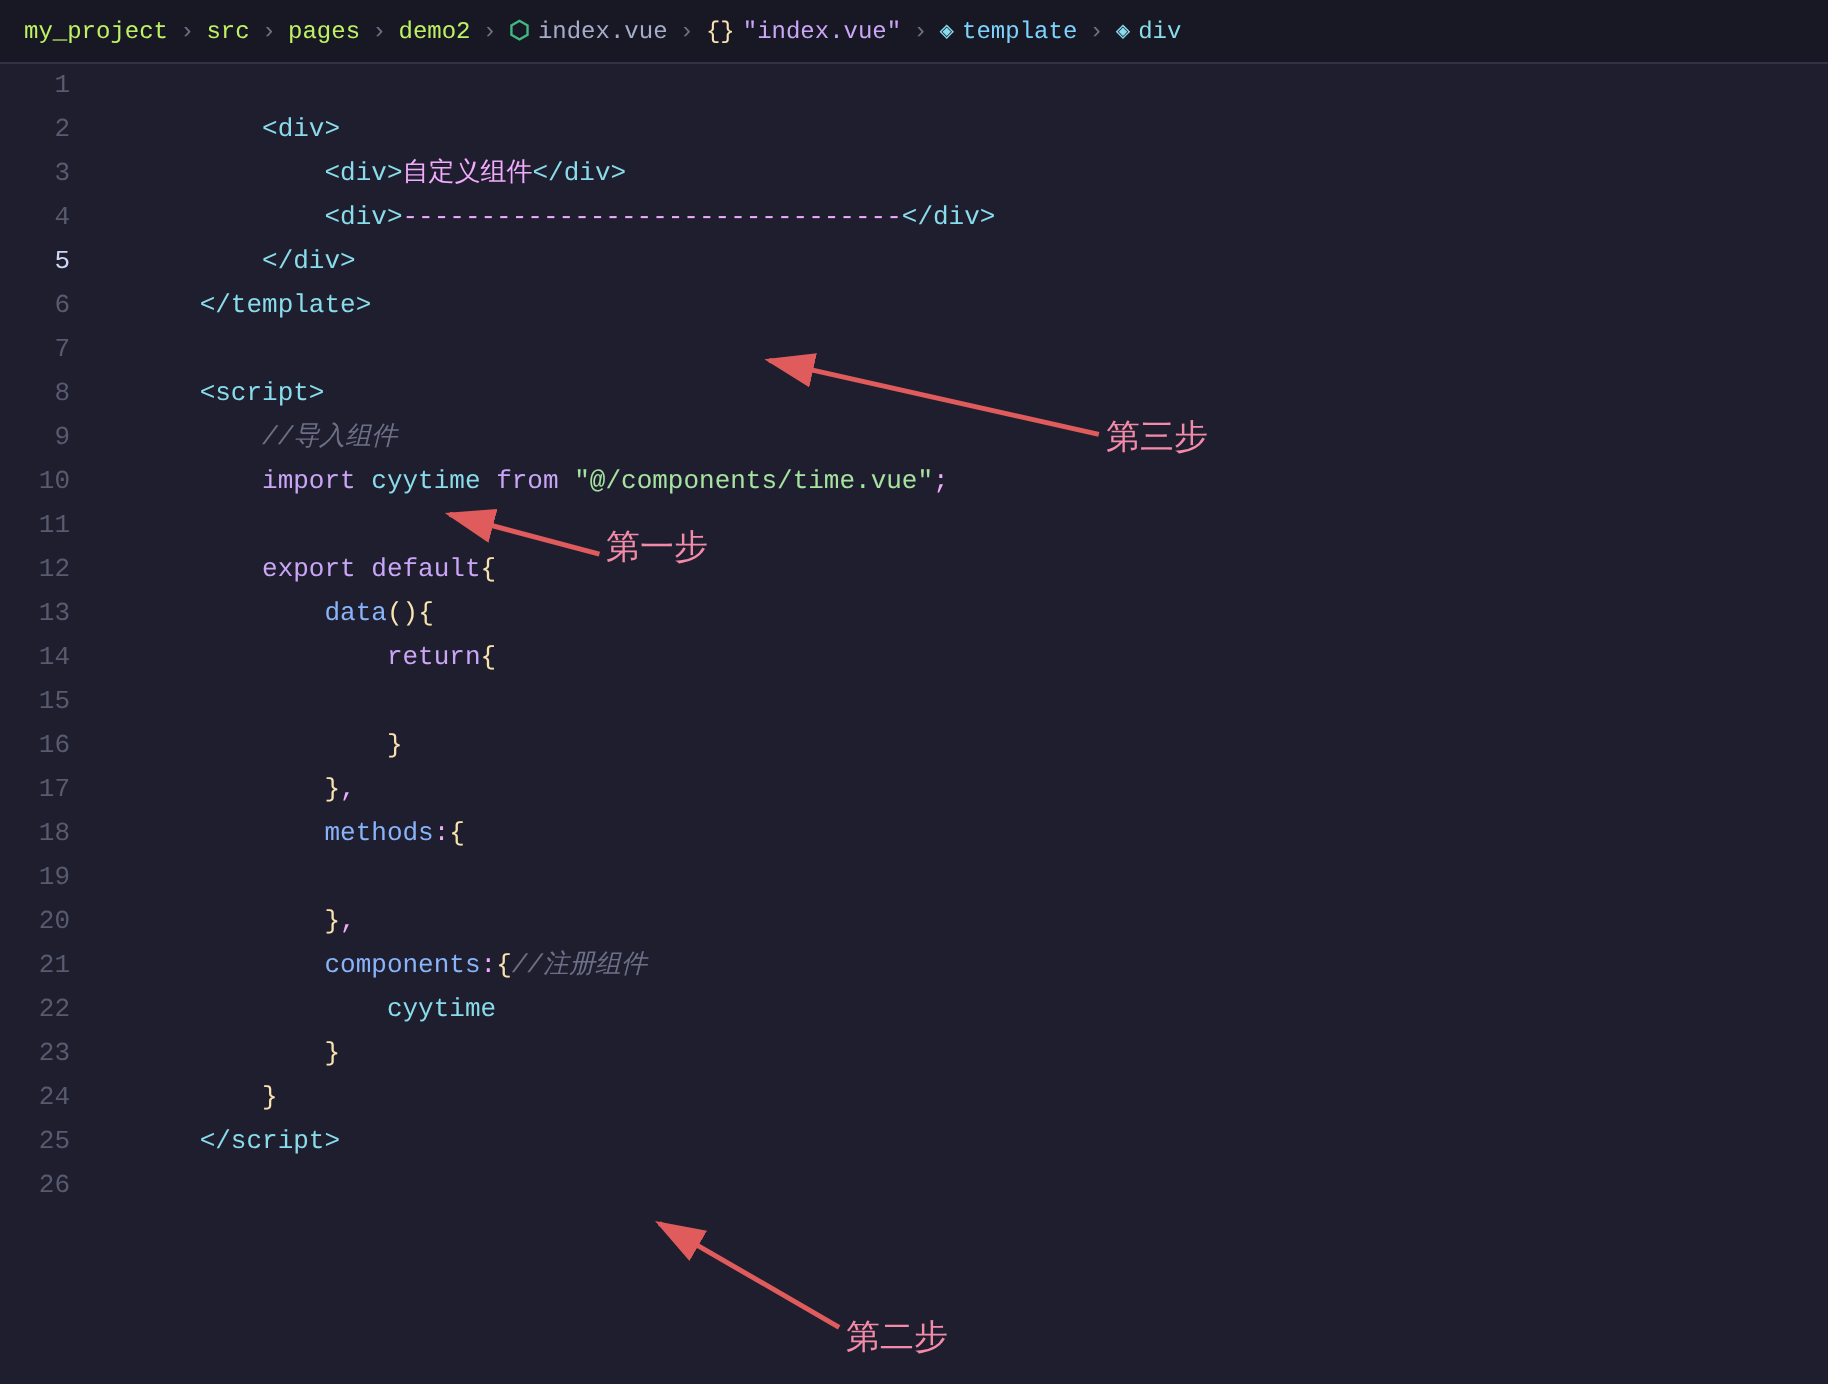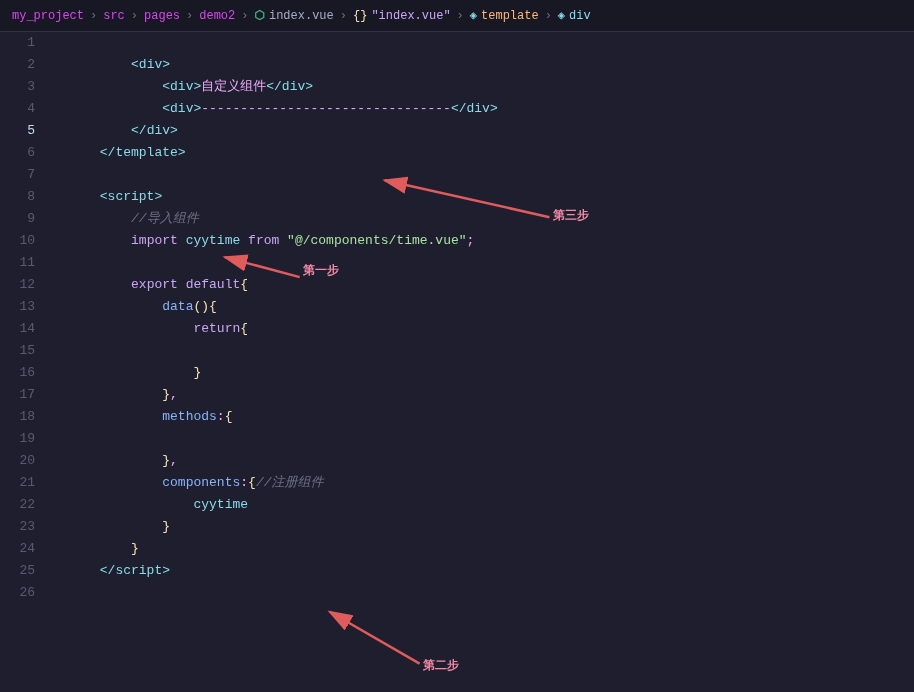--- a/index.html
+++ b/index.html
@@ -18,25 +18,25 @@
       background-color: #181825;
       padding: 6px 12px;
       font-size: 12px;
       color: #a6adc8;
       display: flex;
       align-items: center;
       gap: 4px;
       height: 32px;
       border-bottom: 1px solid #313244;
     }
-    .breadcrumb-bar span { color: #d946ef; }
+    .breadcrumb-bar span { color: #bef264; }
     .breadcrumb-bar .sep { color: #6c7086; margin: 0 2px; }
     .breadcrumb-bar .vue-icon { color: #42b883; font-weight: bold; }
     .breadcrumb-bar .file-name { color: #cba6f7; }
-    .breadcrumb-bar .template-name { color: #fdba74; }
+    .breadcrumb-bar .template-name { color: #7dd3fc; }
     .breadcrumb-bar .tag-name { color: #89dceb; }
 
     
     .editor {
       display: flex;
       height: calc(692px - 32px);
       background-color: #1e1e2e;
       position: relative;
     }
 
@@ -87,22 +87,22 @@
     .plain { color: #f0abfc; }
     .yellow { color: #f9e2af; }
     .green { color: #a6e3a1; }
     .blue { color: #89b4fa; }
     .cyan { color: #89dceb; }
 
     
     .annotation {
       position: absolute;
       color: #f38ba8;
-      font-size: 12px;
-      font-weight: bold;
+      font-size: 17px;
+      font-weight: normal;
       font-family: 'Microsoft YaHei', sans-serif;
       pointer-events: none;
     }
 
     
     .arrows-overlay {
       position: absolute;
       top: 0;
       left: 0;
       width: 100%;

